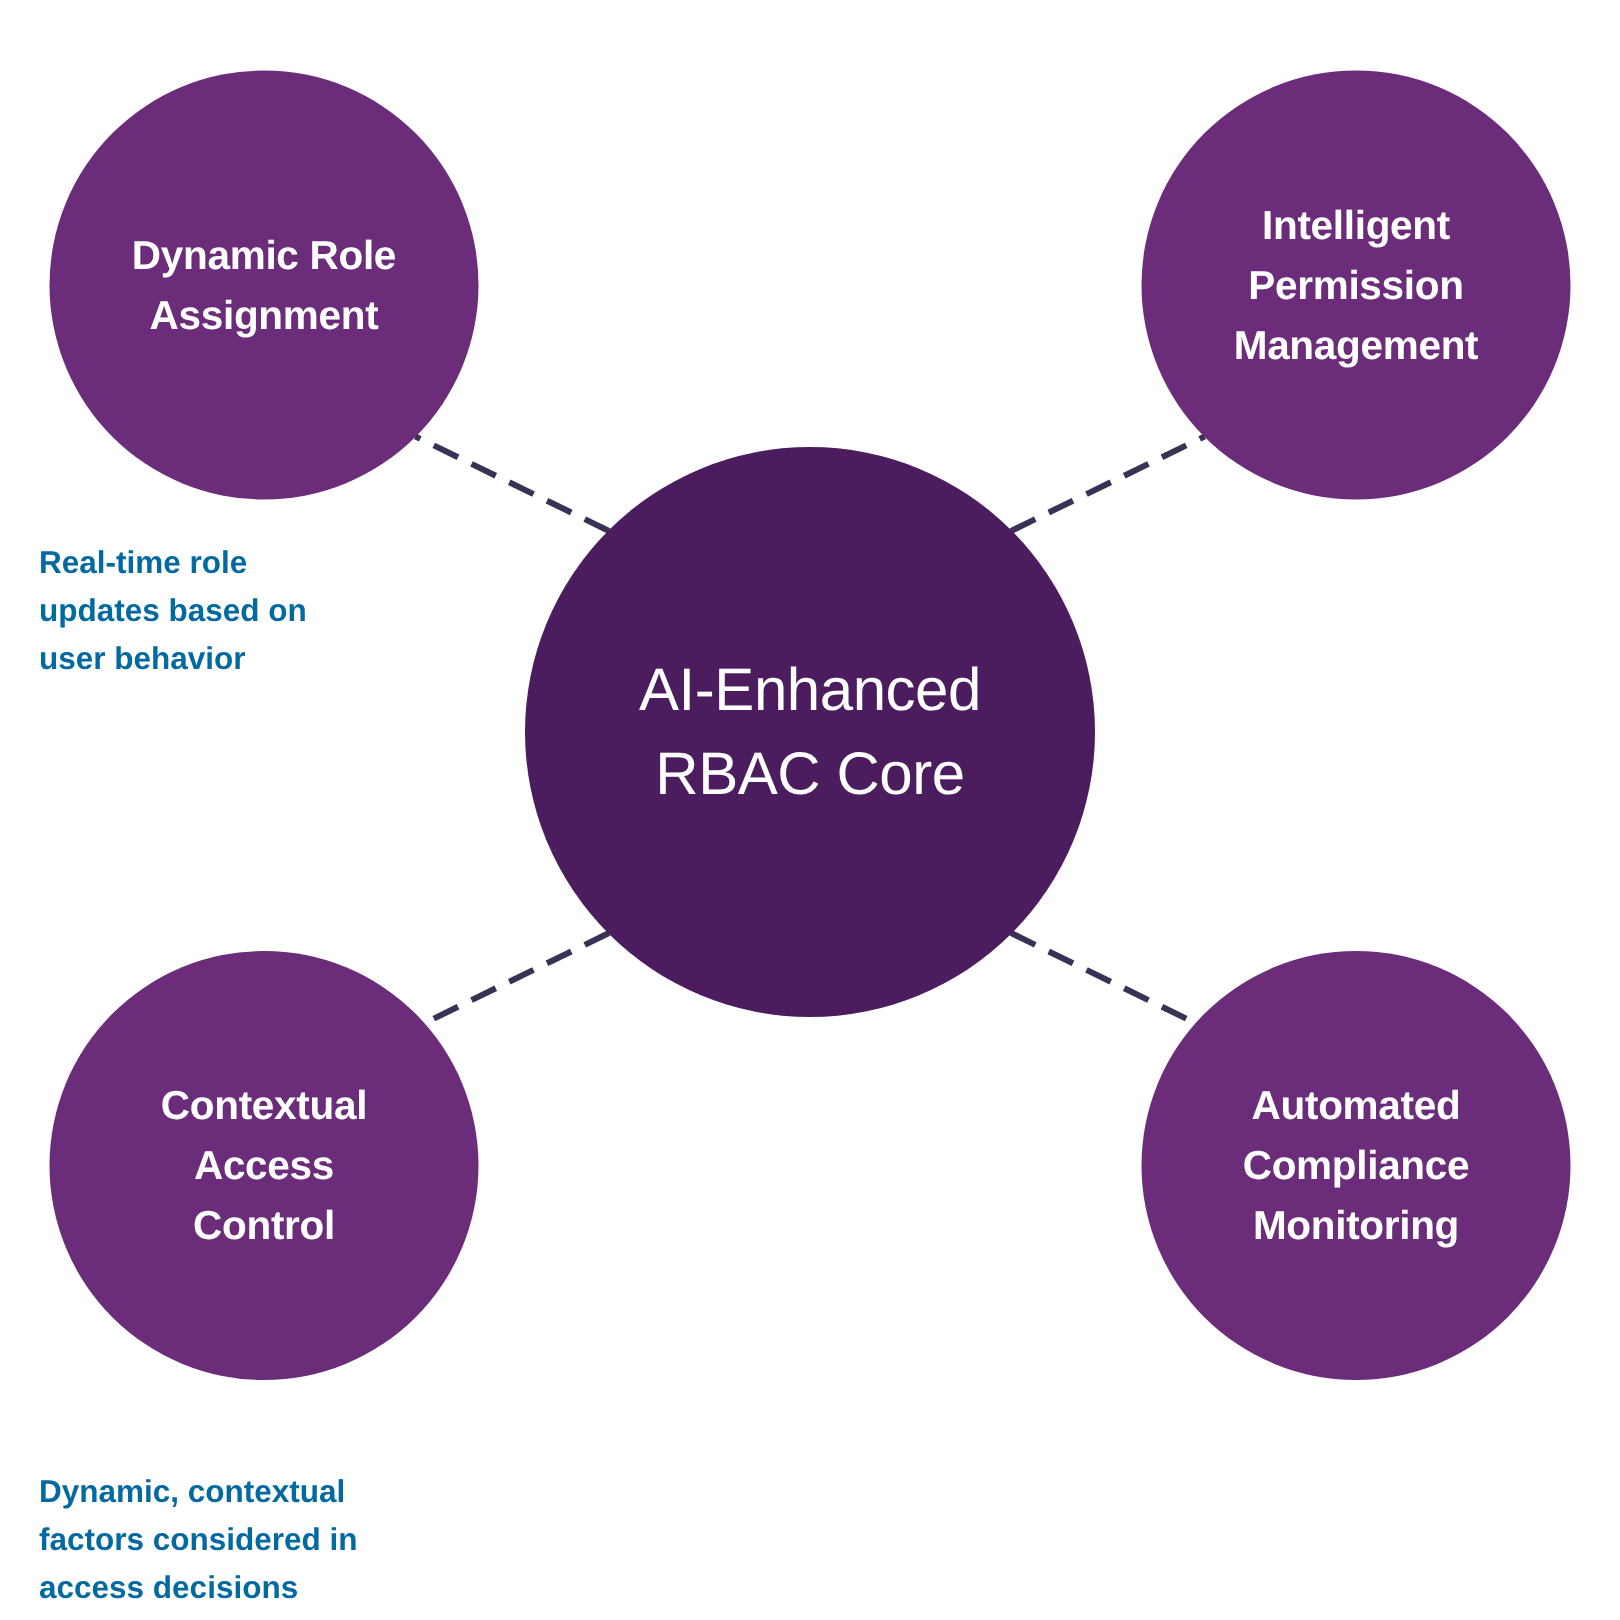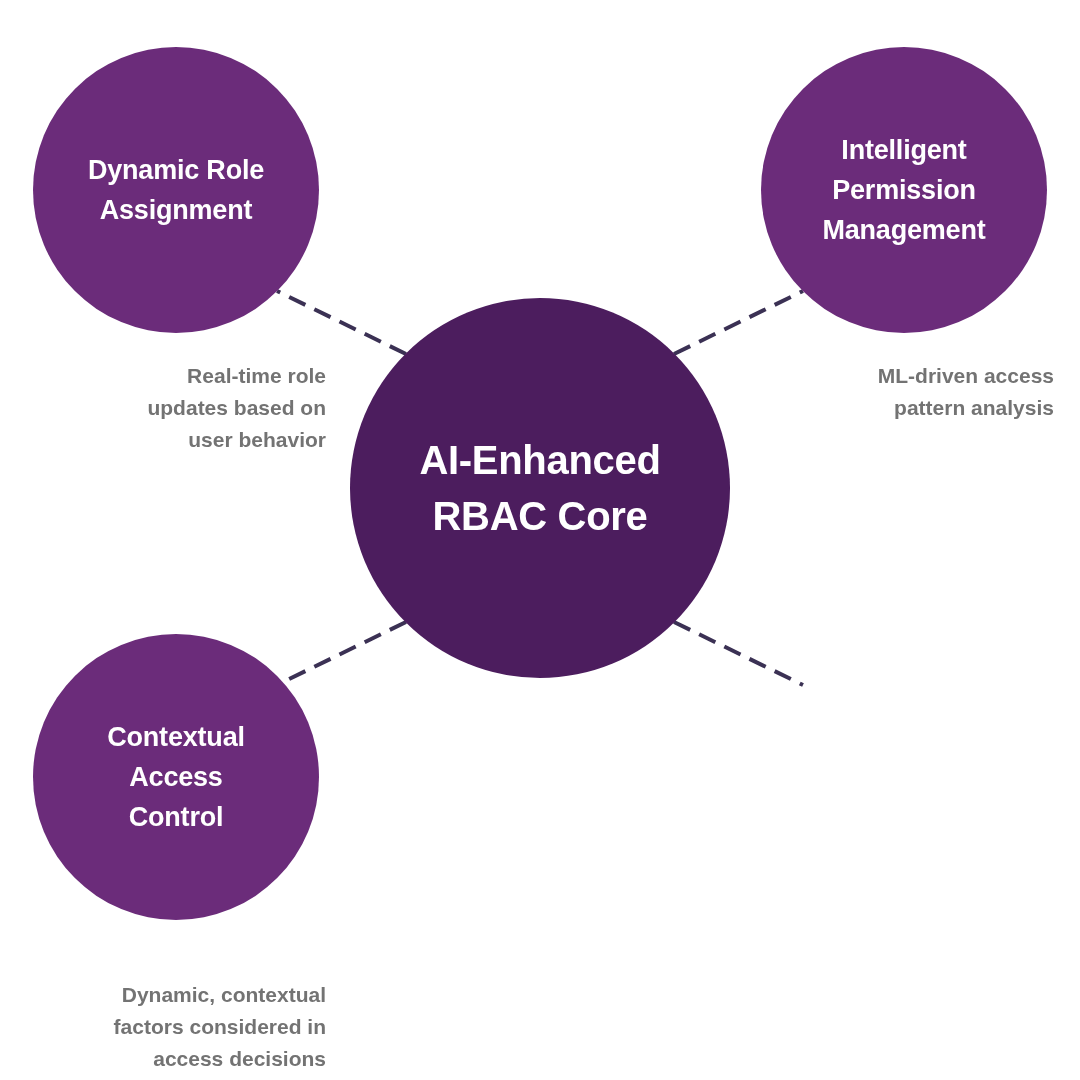--- a/index.html
+++ b/index.html
@@ -41,21 +41,21 @@
   .core-circle {
     width: 380px;
     height: 380px;
     left: 350px;
     top: 298px;
     background: #4C1D5E;
   }
   .core-title {
     color: #ffffff;
     font-size: 40px;
-    font-weight: bold;
+    font-weight: normal;
     line-height: 56px;
     letter-spacing: -0.3px;
     white-space: pre-line;
     padding: 0 18px;
   }
 
   .satellite-circle {
     width: 286px;
     height: 286px;
     background: #6B2C7A;
@@ -72,22 +72,22 @@
 
   
   .pos-tl { left: 33px;  top: 47px;  }
   .pos-tr { left: 761px; top: 47px;  }
   .pos-bl { left: 33px;  top: 634px; }
   .pos-br { left: 761px; top: 634px; }
 
   
   .caption {
     position: absolute;
-    text-align: right;
-    color: #737373;
+    text-align: left;
+    color: #0369a1;
     font-size: 21px;
     font-weight: bold;
     line-height: 32px;
     white-space: pre-line;
   }
   .cap-tl { left: 26px;  top: 360px; width: 300px; }
   .cap-tr { left: 754px; top: 360px; width: 300px; }
   .cap-bl { left: 26px;  top: 932px; width: 300px; margin-top: 47px; }
   .cap-br { left: 754px; top: 932px; width: 300px; }
 </style>
@@ -109,31 +109,34 @@
   </div>
   <div class="caption cap-tl">Real-time role
 updates based on
 user behavior</div>
 
   <div class="node-circle satellite-circle pos-tr">
     <span class="satellite-title">Intelligent
 Permission
 Management</span>
   </div>
-  <div class="caption cap-tr">ML-driven access
-pattern analysis</div>
 
   <div class="node-circle satellite-circle pos-bl">
     <span class="satellite-title">Contextual
 Access
 Control</span>
   </div>
   <div class="caption cap-bl">Dynamic, contextual
 factors considered in
 access decisions</div>
 
+  <div class="node-circle satellite-circle pos-br">
+    <span class="satellite-title">Automated
+Compliance
+Monitoring</span>
+  </div>
 
   <div class="node-circle core-circle">
     <span class="core-title">AI-Enhanced
 RBAC Core</span>
   </div>
 
 </div>
 
 </body></html>

